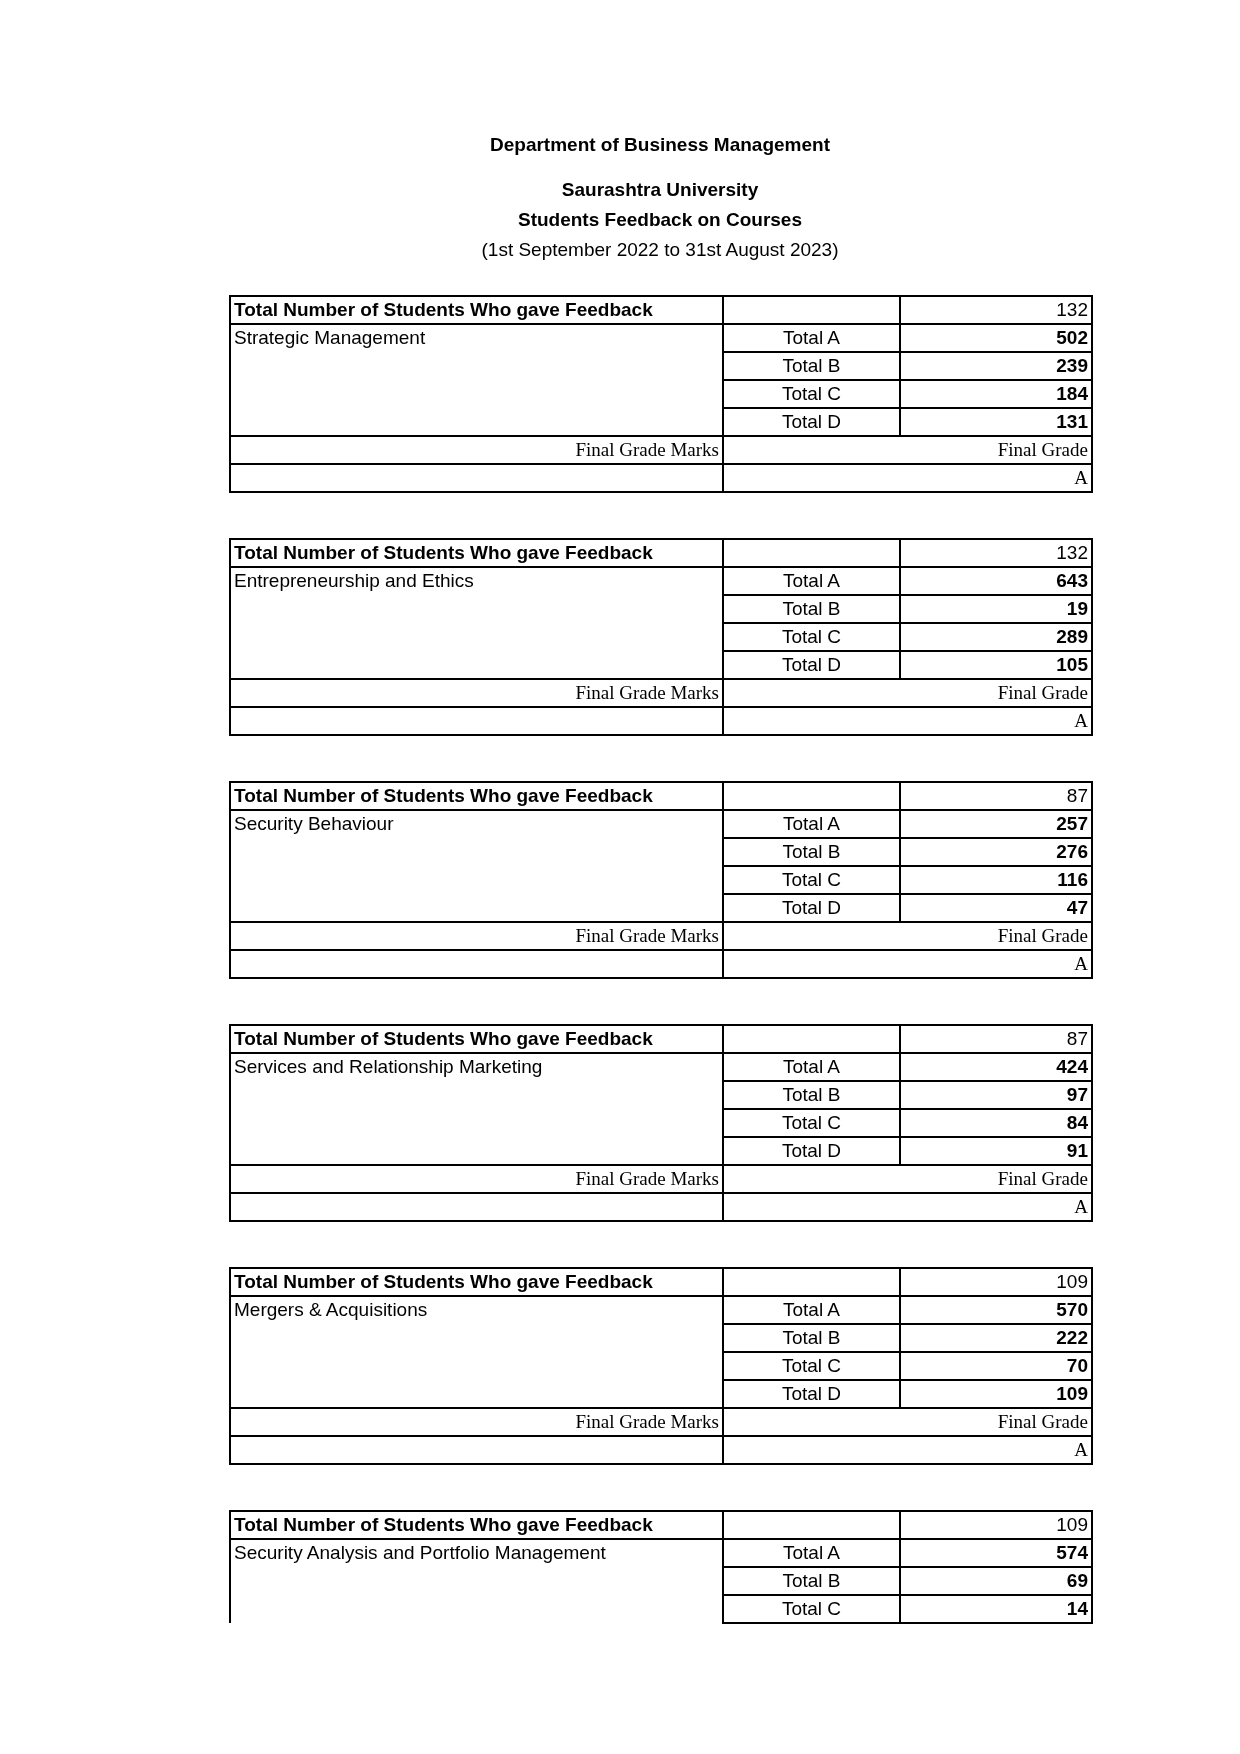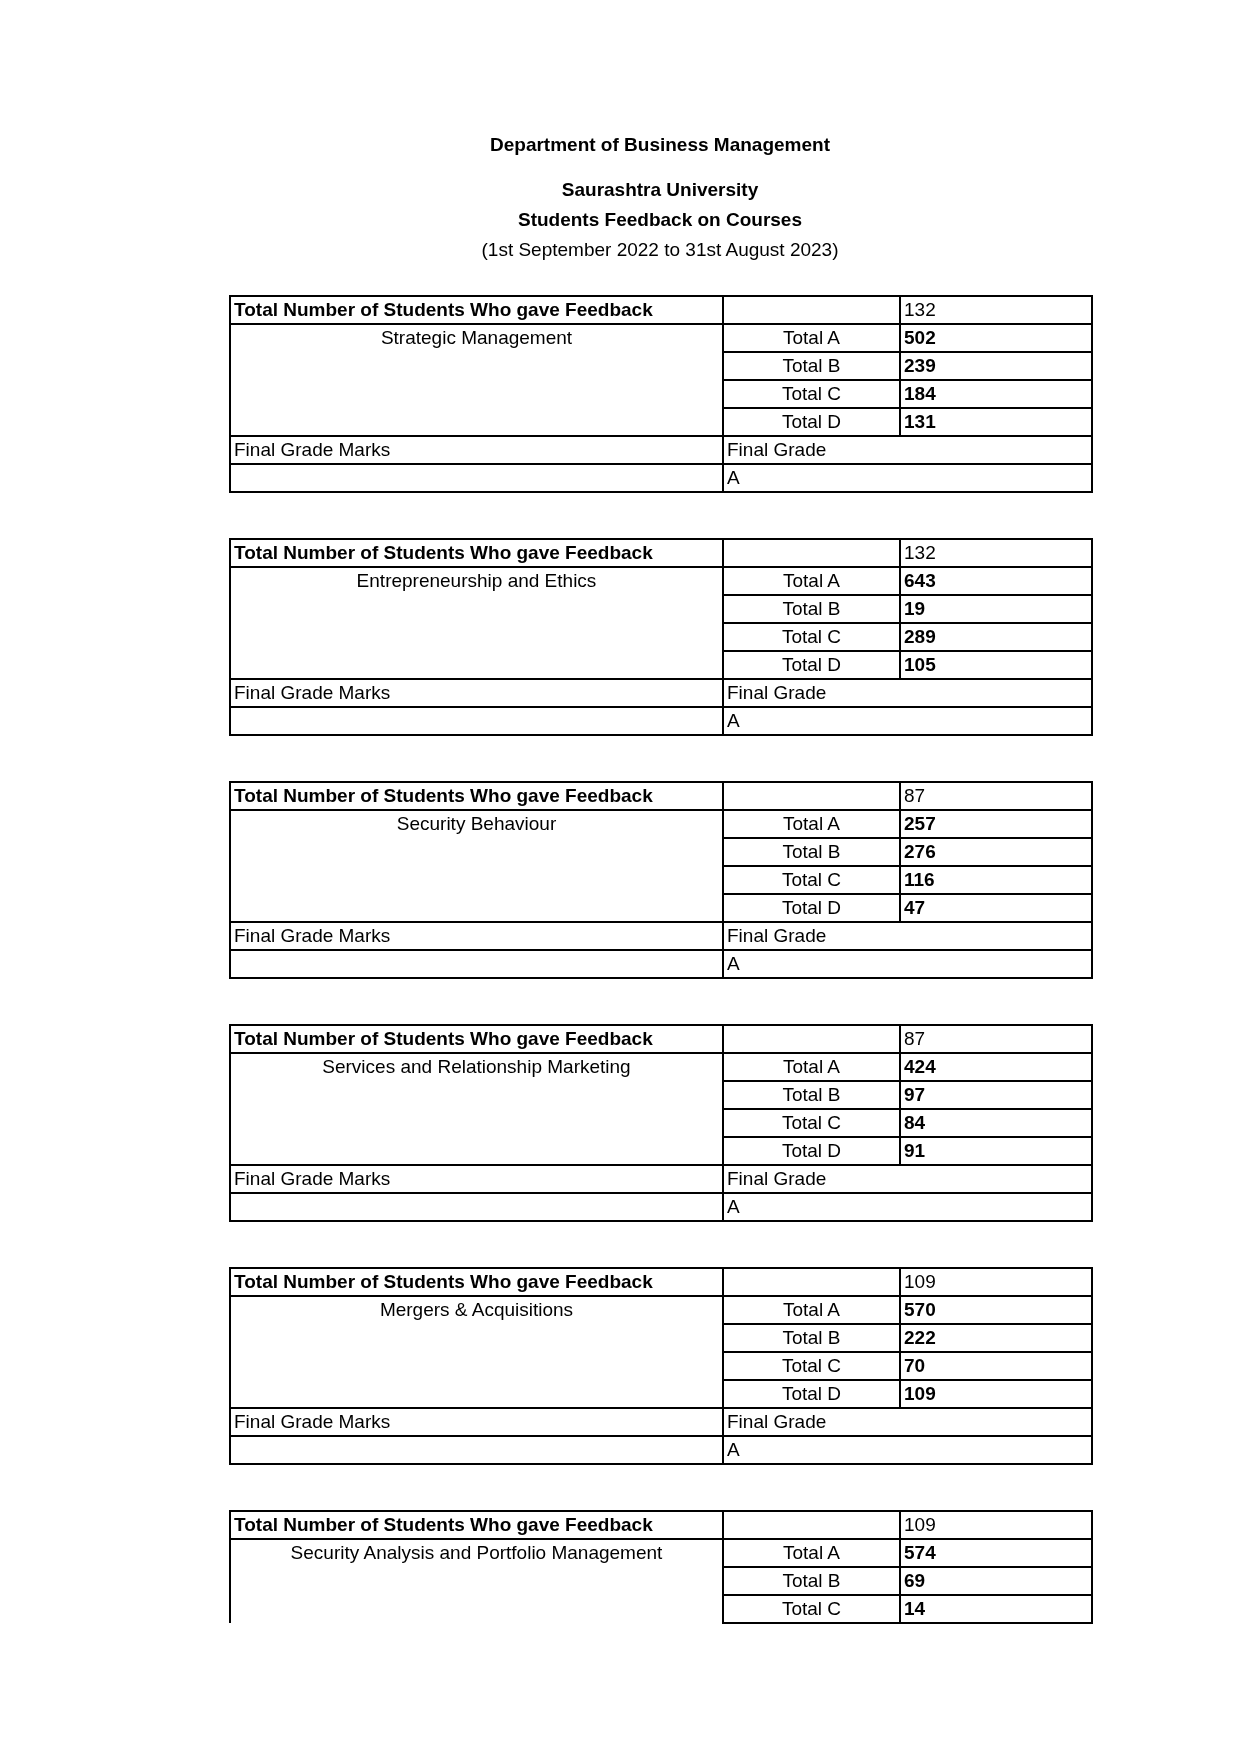--- a/index.html
+++ b/index.html
@@ -12,25 +12,25 @@
   .t3 { top: 208px; }
   .t4 { top: 238px; }
 
   .block { position: absolute; left: 229px; width: 862px; }
   table.fb { border-collapse: collapse; width: 862px; table-layout: fixed; font-size: 19px; padding-left: 48px; }
   table.fb td { border: 2px solid #000; height: 26px; padding: 0 3px; line-height: 26px; white-space: nowrap; overflow: hidden; }
   table.fb col.c1 { width: 493px; }
   table.fb col.c2 { width: 177px; }
   table.fb col.c3 { width: 192px; }
   .hdr { font-weight: bold; text-align: left; }
-  .course { text-align: center; vertical-align: top; border-radius: 8px; }
+  .course { vertical-align: top; border-radius: 8px; }
   .lbl { text-align: center; }
-  .num { text-align: left; }
+  .num { text-align: right; }
   .num.b { font-weight: bold; }
-  .center { text-align: left; }
+  .center { text-align: right; font-family: Liberation Serif, serif; }
   
   .cut .course { border-bottom: none; }
 </style>
 </head>
 <body>
 
 <div class="title bold t1">Department of Business Management</div>
 <div class="title bold t2">Saurashtra University</div>
 <div class="title bold t3">Students Feedback on Courses</div>
 <div class="title t4">(1st September 2022 to 31st August 2023)</div>

